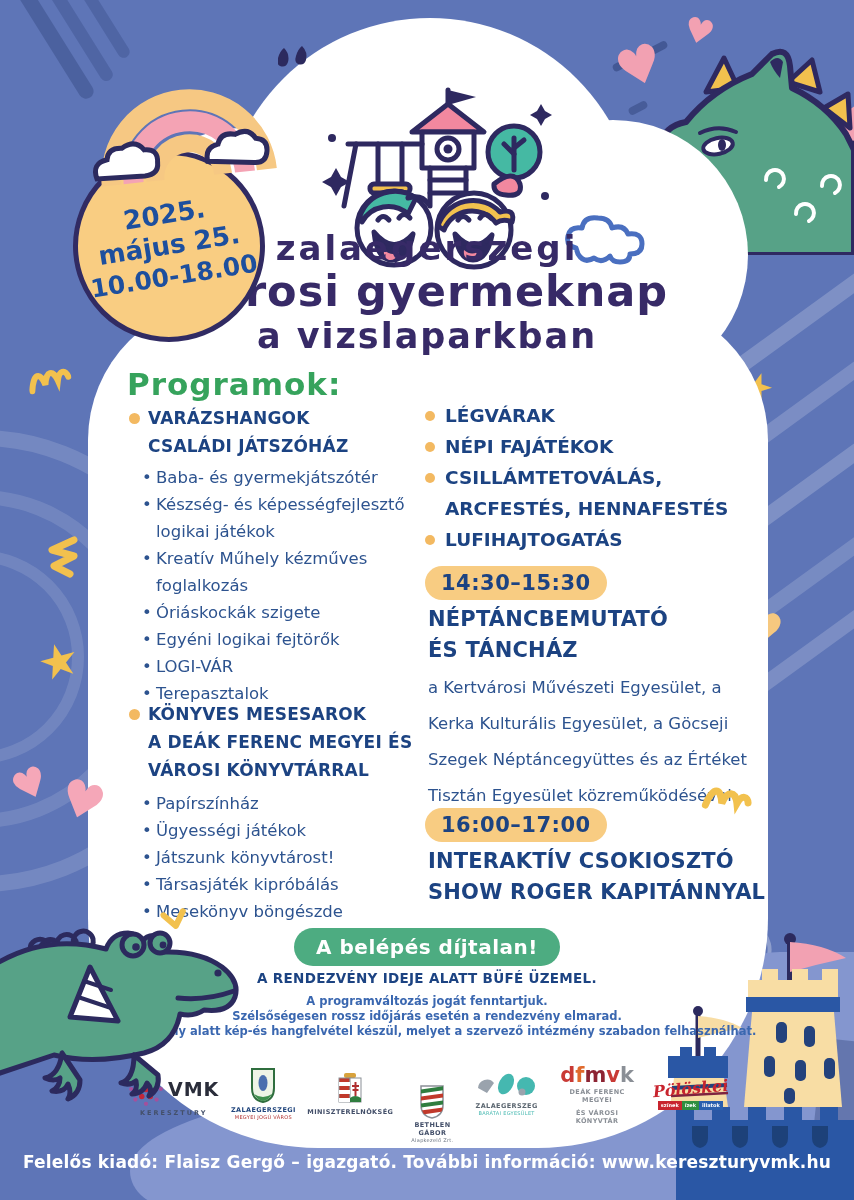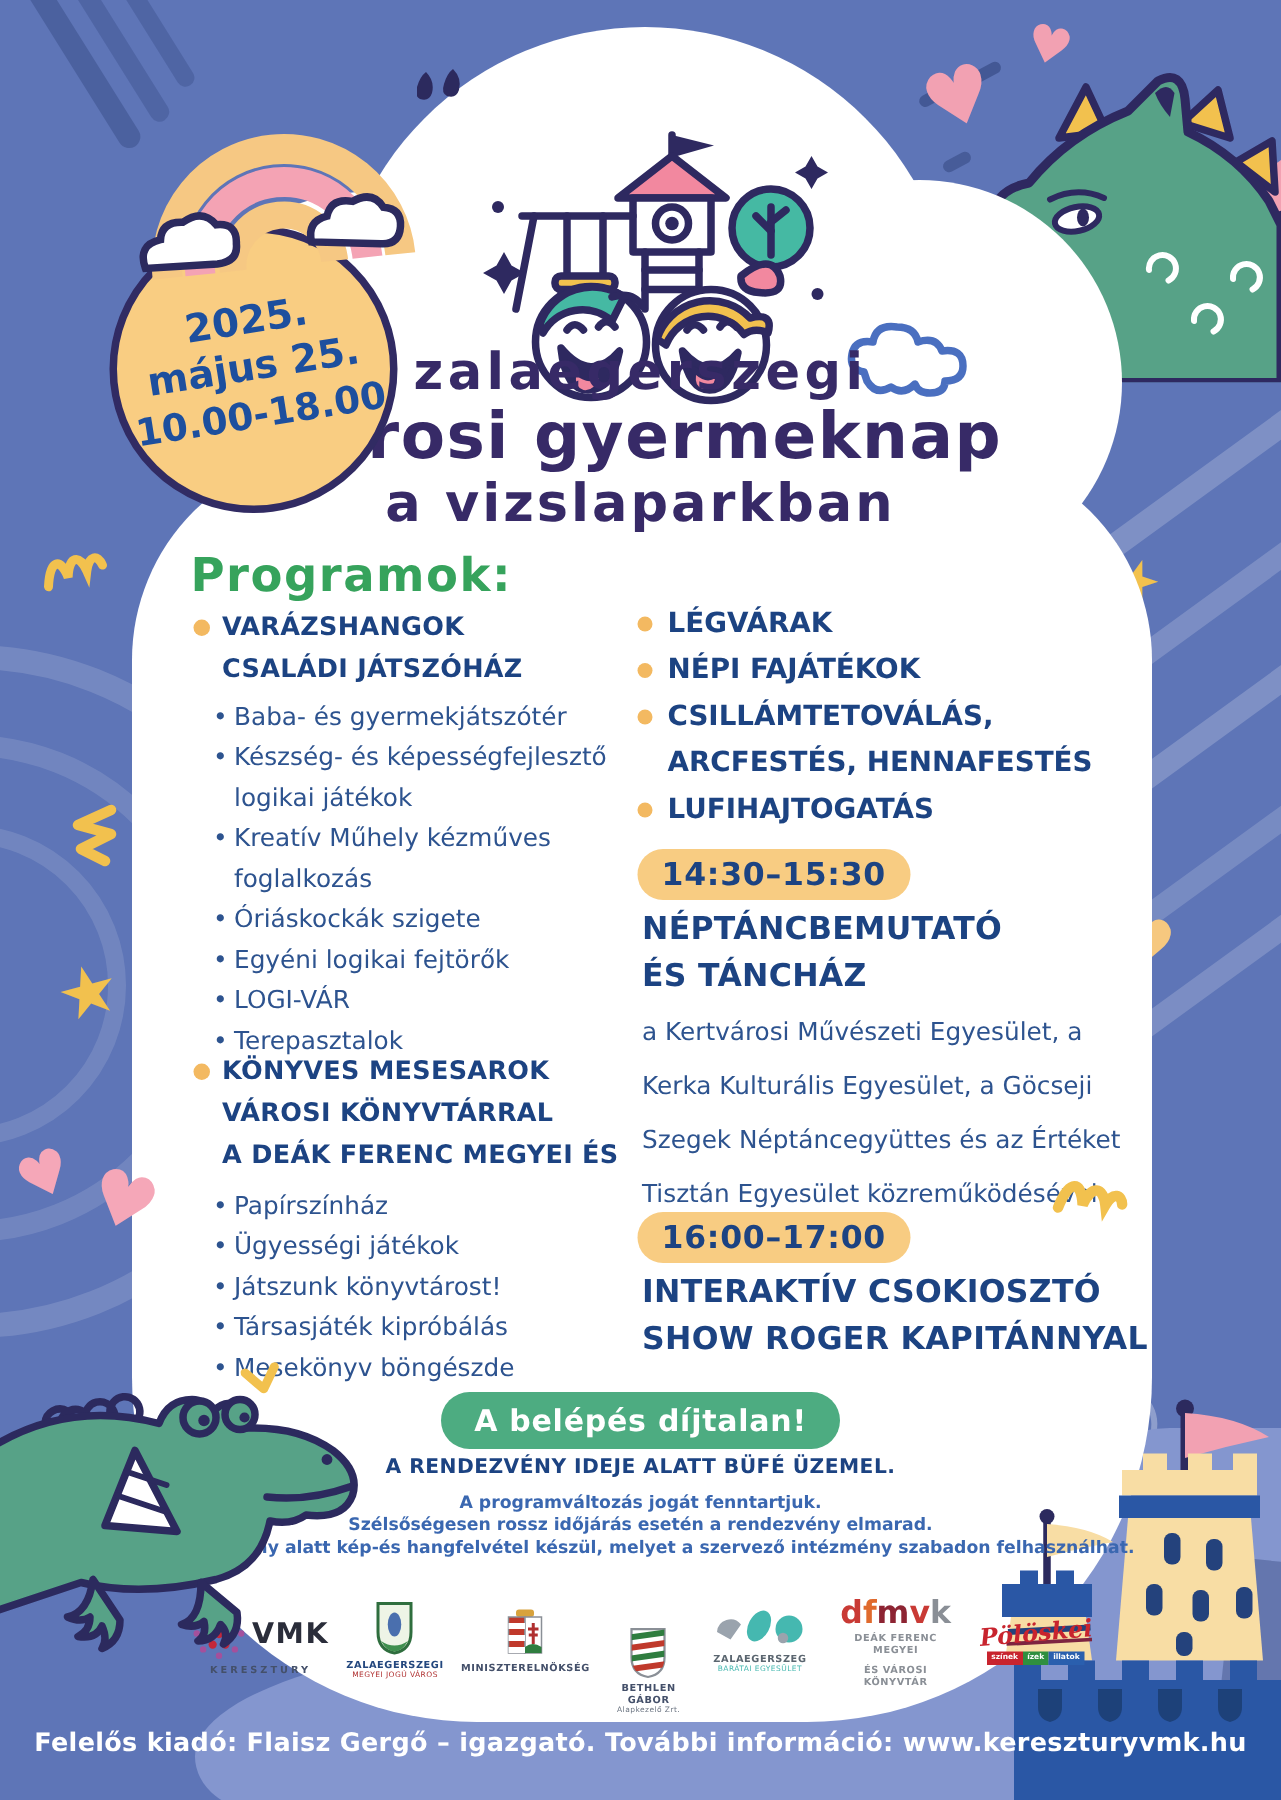--- a/index.html
+++ b/index.html
@@ -213,22 +213,22 @@
       </div>
     <div class="sub-item">
         <span class="b">•</span>
         <span>Terepasztalok</span>
       </div>
   </div>
 
   <span class="sec-dot" style="left:129px;top:709px;"></span>
   <div class="content" style="left:148px;top:700px;width:320px;">
     <div class="sec-title">KÖNYVES MESESAROK</div>
+    <div class="sec-title">A DEÁK FERENC MEGYEI ÉS</div>
     <div class="sec-title">VÁROSI KÖNYVTÁRRAL</div>
-    <div class="sec-title">A DEÁK FERENC MEGYEI ÉS</div>
   </div>
   <div class="content" style="left:142px;top:790px;width:292px;">
     <div class="sub-item">
         <span class="b">•</span>
         <span>Papírszínház</span>
       </div>
     <div class="sub-item">
         <span class="b">•</span>
         <span>Ügyességi játékok</span>
       </div>

